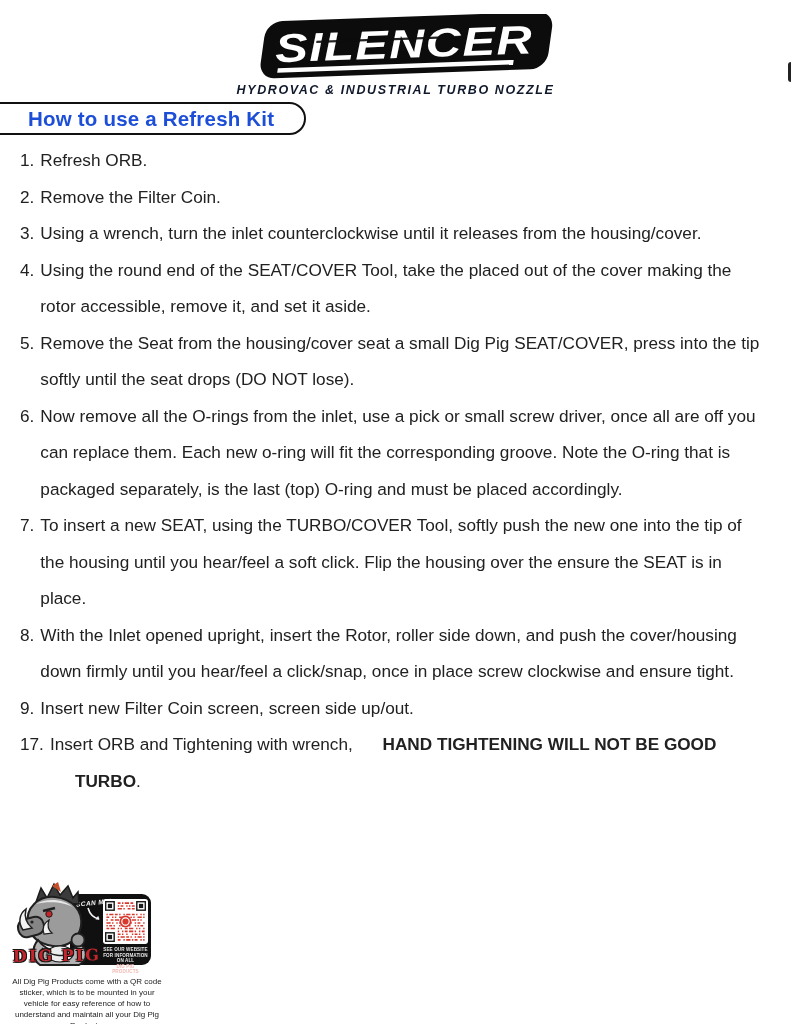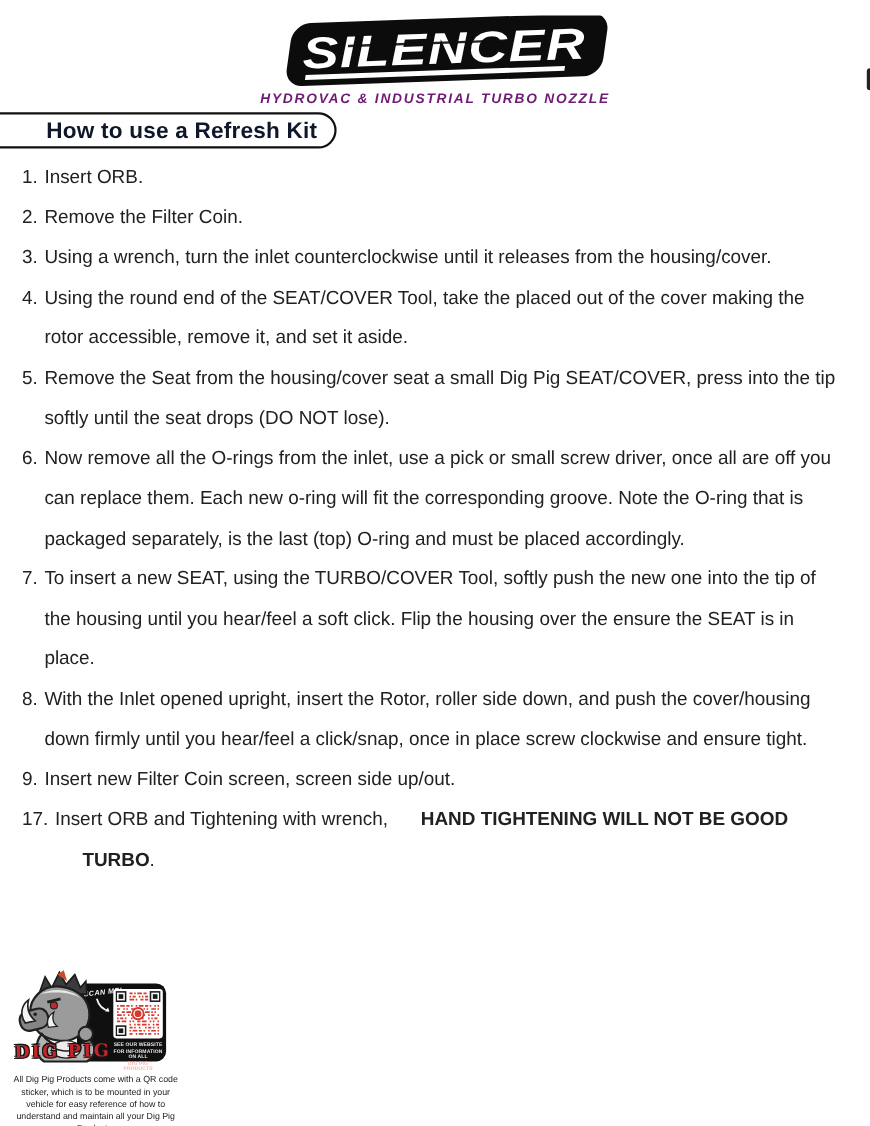--- a/index.html
+++ b/index.html
@@ -6,31 +6,31 @@
   .page{
     position:relative;width:791px;height:1024px;background:#ffffff;overflow:hidden;
     font-family:"Liberation Sans",sans-serif;color:#202020;
   }
 
   
   .brand{position:absolute;top:14px;left:0;width:100%;text-align:center;}
   .brand svg{display:block;margin:0 auto;}
   .tagline{
     margin-top:1px;font-style:italic;font-weight:bold;font-size:12.5px;
-    letter-spacing:1.6px;color:#701a75;white-space:nowrap;
+    letter-spacing:1.6px;color:#0f172a;white-space:nowrap;
   }
 
   
   .heading-box{
     position:absolute;top:102px;left:-26px;width:332px;height:33px;
     border:2.5px solid #101010;border-radius:18px;background:#fff;
     display:flex;align-items:center;box-sizing:border-box;padding-left:52px;
   }
   .heading-box h1{
-    margin:14px;font-size:20.5px;font-weight:bold;color:#0f172a;letter-spacing:.2px;
+    margin:0;font-size:20.5px;font-weight:bold;color:#1d4ed8;letter-spacing:.2px;
     font-family:"Liberation Sans",sans-serif;
   }
 
   
   .steps{
     position:absolute;top:142px;left:20px;width:750px;
     font-size:17.2px;line-height:36.5px;color:#212121;
   }
   .step{display:flex;}
   .step .num{flex:0 0 auto;margin-right:6px;}
@@ -97,21 +97,21 @@
 
   <div class="edge-mark"></div>
 
   <div class="heading-box">
     <h1>How to use a Refresh Kit</h1>
   </div>
 
   <div class="steps">
     <div class="step">
       <span class="num">1.</span>
-      <span class="txt">Insert ORB.</span>
+      <span class="txt">Refresh ORB.</span>
     </div>
     <div class="step">
       <span class="num">2.</span>
       <span class="txt">Remove the Filter Coin.</span>
     </div>
     <div class="step">
       <span class="num">3.</span>
       <span class="txt">Using a wrench, turn the inlet counterclockwise until it releases from the housing/cover.</span>
     </div>
     <div class="step">

